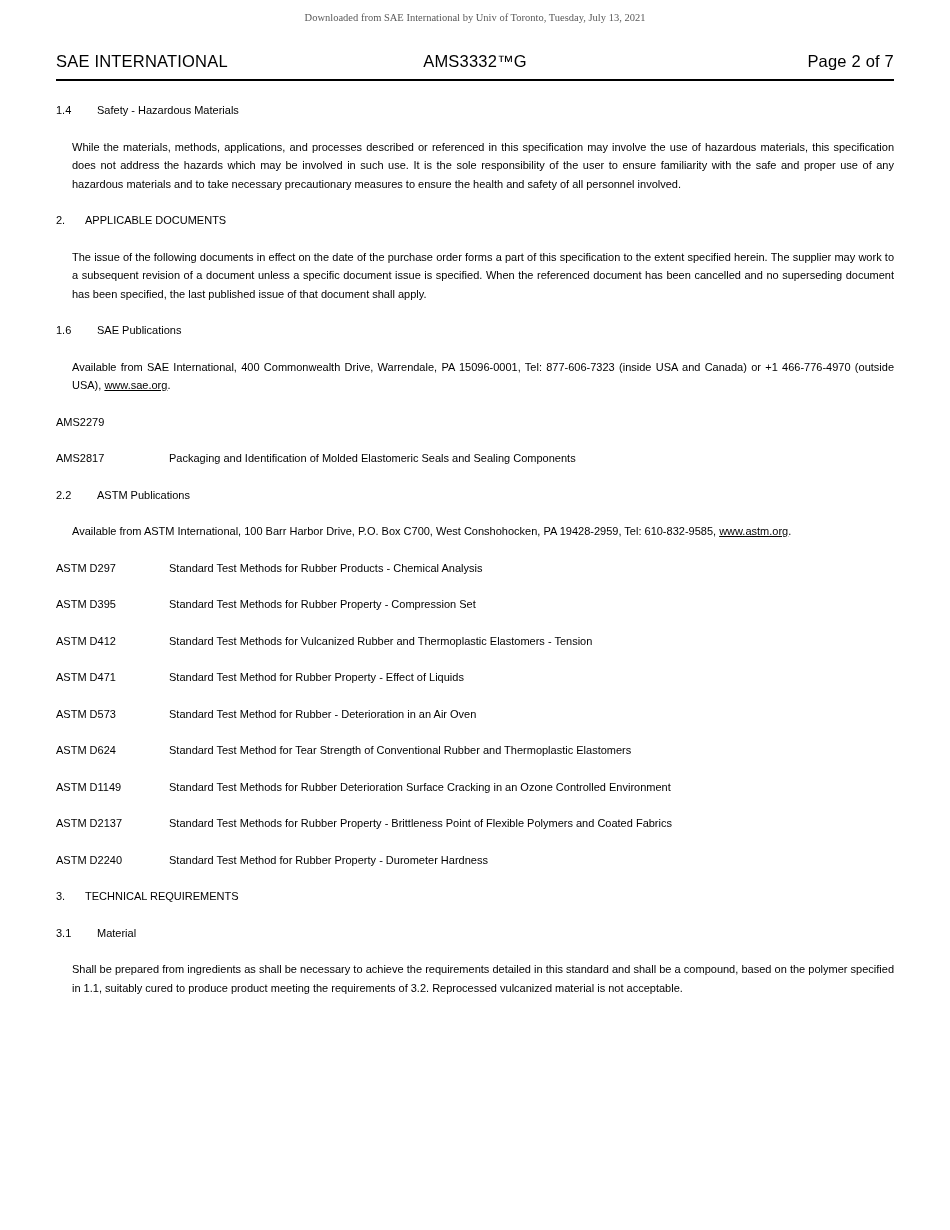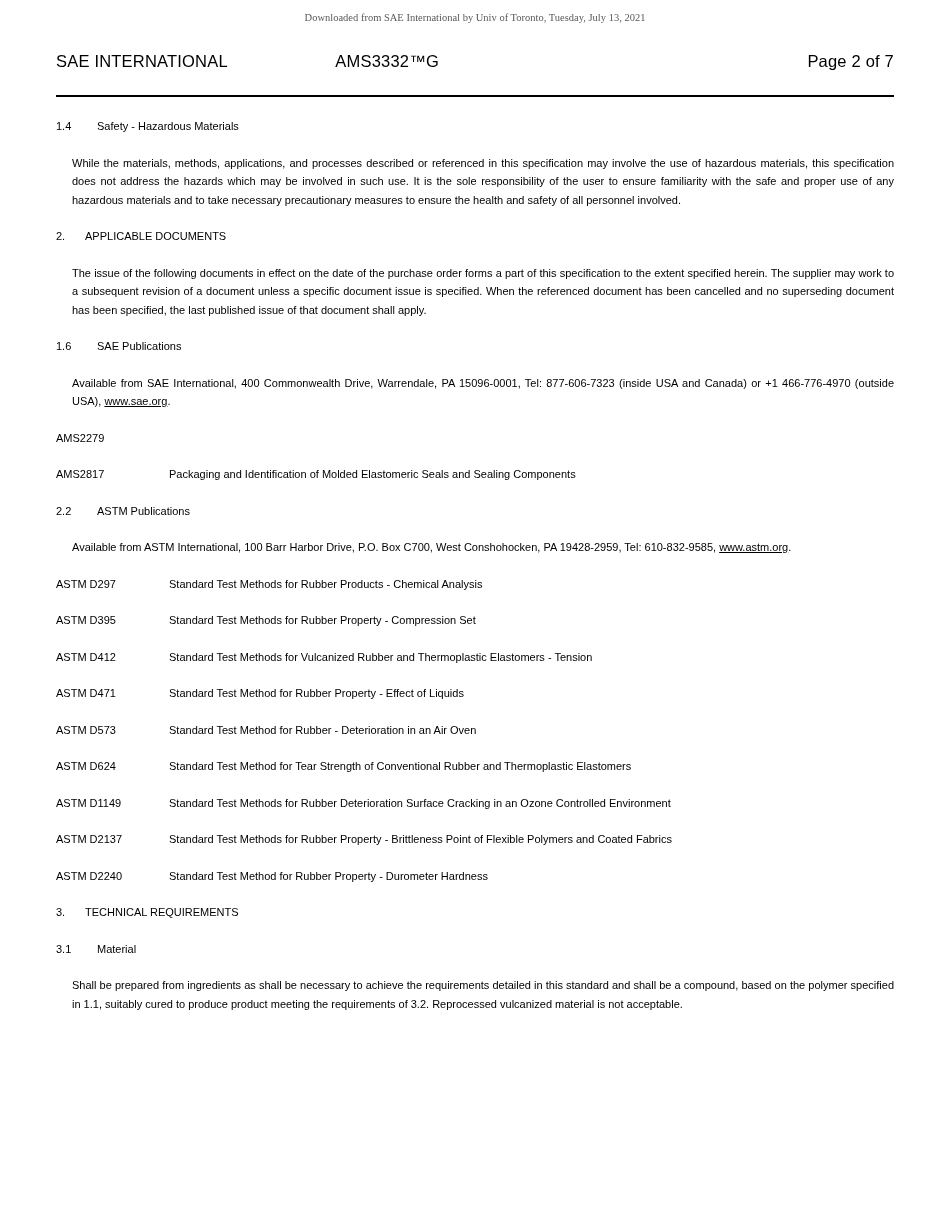--- a/index.html
+++ b/index.html
@@ -20,26 +20,26 @@
     text-align: center;
     font-family: "Liberation Serif", serif;
     font-size: 10.5px;
     color: #595959;
     margin-bottom: 29px;
   }
   .header {
     display: flex;
     align-items: baseline;
     border-bottom: 2.5px solid #000;
-    padding-bottom: 24px;
+    padding-bottom: 8px;
     font-size: 16.5px;
     letter-spacing: 0.2px;
   }
   .h-left  { flex: 1; text-align: left; }
-  .h-center{ flex: 1; text-align: left; }
+  .h-center{ flex: 1; text-align: center; }
   .h-right { flex: 1; text-align: right; }
 
   .body-area {
     padding-top: 20px;
     font-size: 11px;
     line-height: 18.5px;
   }
   .block { margin-bottom: 18px; }
   .para  { text-align: justify; margin-left: 16px; }
   .heading { text-align: left; }

